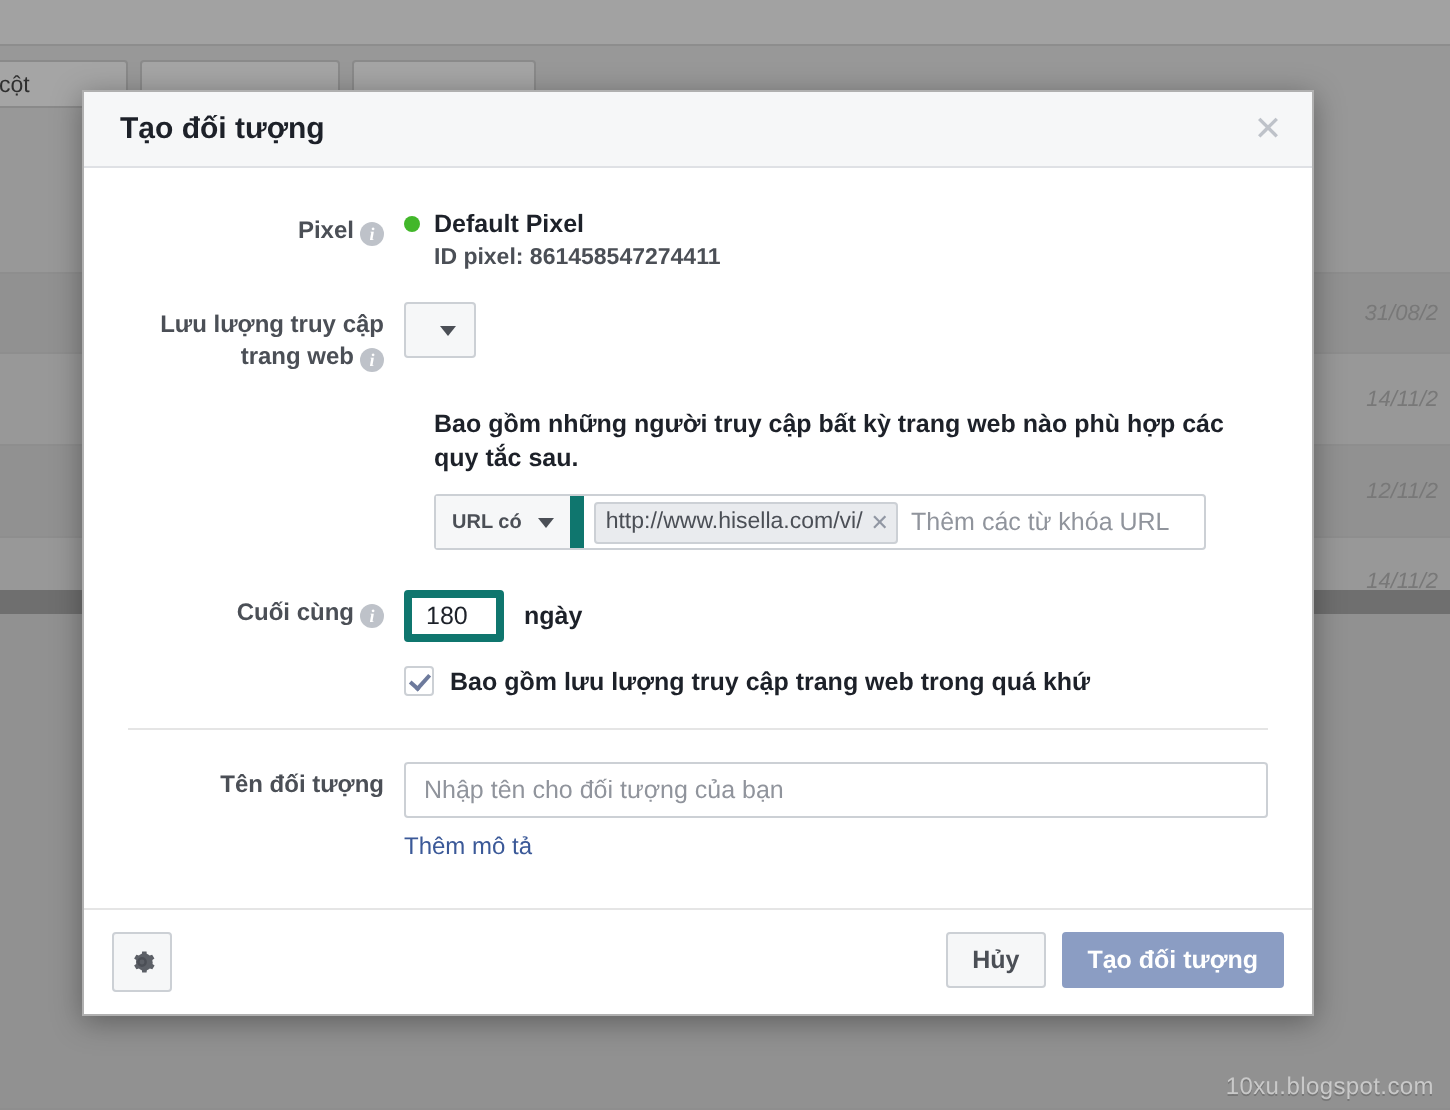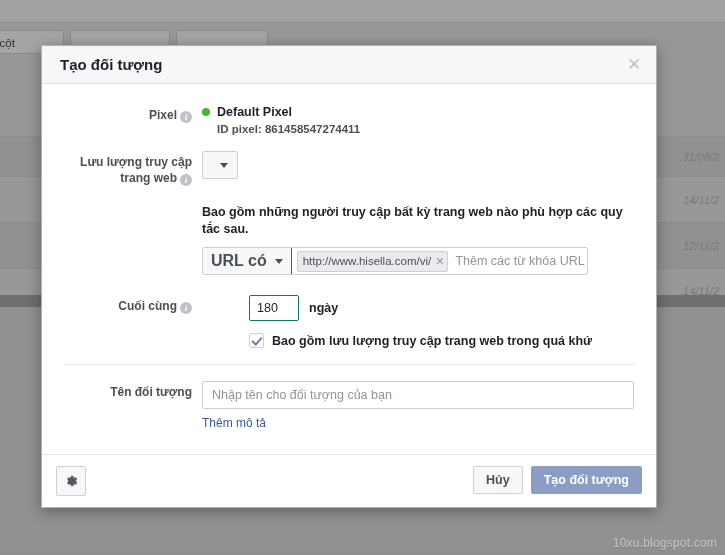--- a/index.html
+++ b/index.html
@@ -223,25 +223,25 @@
     border-radius: 2px;
     width: 386px;
     height: 28px;
     box-sizing: border-box;
     background: #ffffff;
   }
   .url-op {
     display: flex;
     align-items: center;
     background: #f6f7f8;
-    border-right: 1px solid #0f766e;
+    border-right: 7px solid #0f766e;
     padding: 0 8px;
     font-weight: bold;
     color: #4b4f56;
-    font-size: 16px;
+    font-size: 10px;
     cursor: pointer;
     white-space: nowrap;
   }
   .url-tokens {
     display: flex;
     align-items: center;
     flex: 1 1 auto;
     padding: 0 5px;
     overflow: hidden;
   }
@@ -271,21 +271,21 @@
   }
 
   
   .days-line {
     display: flex;
     align-items: center;
   }
   .days-input {
     width: 50px;
     height: 26px;
-    border: 1px solid #0f766e;
+    border: 4px solid #0f766e;
     border-radius: 2px;
     font-family: "Liberation Sans", sans-serif;
     font-size: 12.5px;
     color: #1d2129;
     padding: 0 7px;
     box-sizing: border-box;
     background: #fff;
   }
   .days-unit {
     margin-left: 10px;
@@ -470,41 +470,41 @@
         <span>Lưu lượng truy cập</span><br>
         <span>trang web</span><span class="info-icon">i</span>
       </div>
       <div class="row-field">
         <div class="select-box">
           <span class="caret"></span>
         </div>
       </div>
     </div>
 
-    <div class="row" style="margin-top:18px;">
+    <div class="row" style="margin-top:18px;margin-left:15px;">
       <div class="row-label"></div>
       <div class="row-field">
         <div class="rule-desc">Bao gồm những người truy cập bất kỳ trang web nào phù hợp các quy tắc sau.</div>
         <div class="url-rule">
           <div class="url-op">
             <span>URL có</span>
             <span class="caret"></span>
           </div>
           <div class="url-tokens">
             <span class="token">
               <span>http://www.hisella.com/vi/</span>
               <span class="token-x">✕</span>
             </span>
             <span class="url-placeholder">Thêm các từ khóa URL</span>
           </div>
         </div>
       </div>
     </div>
 
-    <div class="row" style="margin-top:20px;gap:47px;">
+    <div class="row" style="margin-top:20px;">
       <div class="row-label">
         <span>Cuối cùng</span><span class="info-icon">i</span>
       </div>
       <div class="row-field">
         <div class="days-line">
           <input class="days-input" type="text" value="180" style="">
           <span class="days-unit">ngày</span>
         </div>
         <div class="check-line">
           <span class="checkbox"></span>

